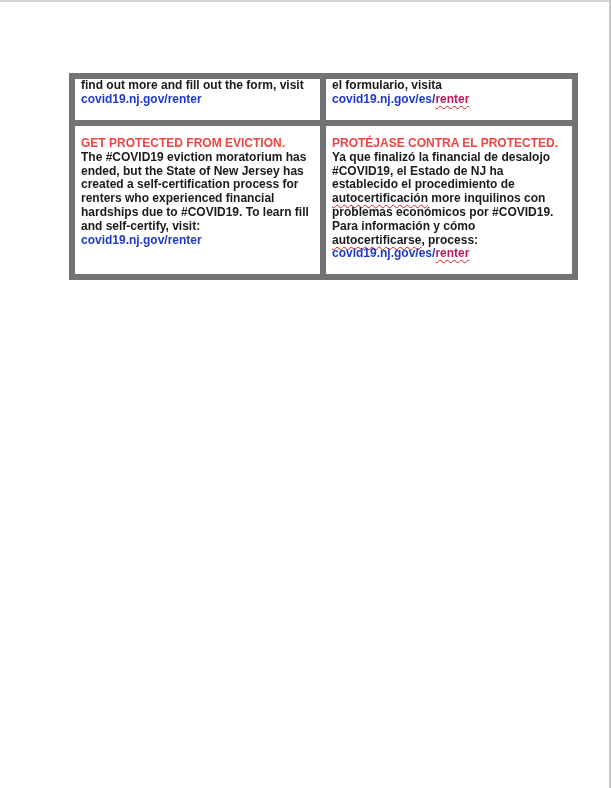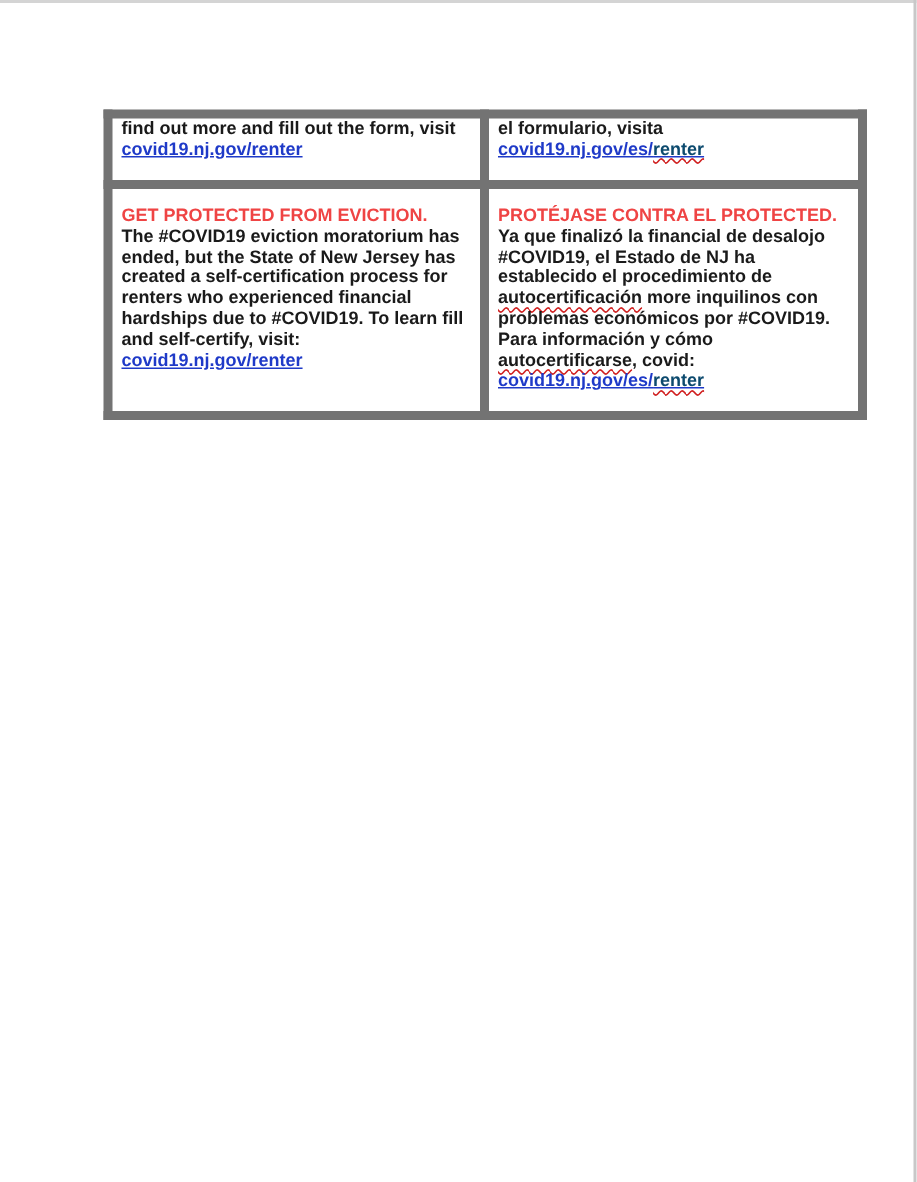--- a/index.html
+++ b/index.html
@@ -16,23 +16,23 @@
   table.doc-table td {
     border: 6px solid #737373; vertical-align: top;
     font-size: 12px; line-height: 13.8px; font-weight: bold; color: #1a1a1a;
     padding: 0 5px 0 6px;
   }
   td.col-en { width: 234px; }
   td.col-es { width: 235px; margin-left: 12px; }
   tr.row-1 td { height: 41px; }
   tr.row-2 td { height: 137px; padding-top: 11px; }
   .heading { color: #ef4444; }
-  .link { color: #1f3ac8; text-decoration: underline; }
+  .link { color: #1f3ac8; }
   .spell { text-decoration: underline wavy #d02020; text-decoration-thickness: 1px; text-underline-offset: 2px; }
-  .link .spell { color: #0c4a6e; }
+  .link .spell { color: #be185d; }
 </style>
 </head>
 <body>
 
 <div class="page-edge-top"></div>
 <div class="page-edge-right"></div>
 
 <table class="doc-table">
   <tbody>
       <tr class="row-1">
@@ -46,18 +46,18 @@
     </td>
   </tr>
   <tr class="row-2">
     <td class="col-en">
       <span class="heading">GET PROTECTED FROM EVICTION.</span><br>
       <span>The #COVID19 eviction moratorium has ended, but the State of New Jersey has created a self-certification process for renters who experienced financial hardships due to #COVID19. To learn fill and self-certify, visit:</span><br>
       <span class="link">covid19.nj.gov/renter</span>
     </td>
     <td class="col-es">
       <span class="heading">PROTÉJASE CONTRA EL PROTECTED.</span><br>
-      <span>Ya que finalizó la financial de desalojo #COVID19, el Estado de NJ ha establecido el procedimiento de </span><span class="spell">autocertificación</span><span> more inquilinos con problemas económicos por #COVID19. Para información y cómo </span><span class="spell">autocertificarse</span><span>, covid:</span><br>
+      <span>Ya que finalizó la financial de desalojo #COVID19, el Estado de NJ ha establecido el procedimiento de </span><span class="spell">autocertificación</span><span> more inquilinos con problemas económicos por #COVID19. Para información y cómo </span><span class="spell">autocertificarse</span><span>, process:</span><br>
       <span class="link"><span>covid19.nj.gov/es/</span><span class="spell">renter</span></span>
     </td>
   </tr>
 </tbody>
   </table>
 
 </body></html>

